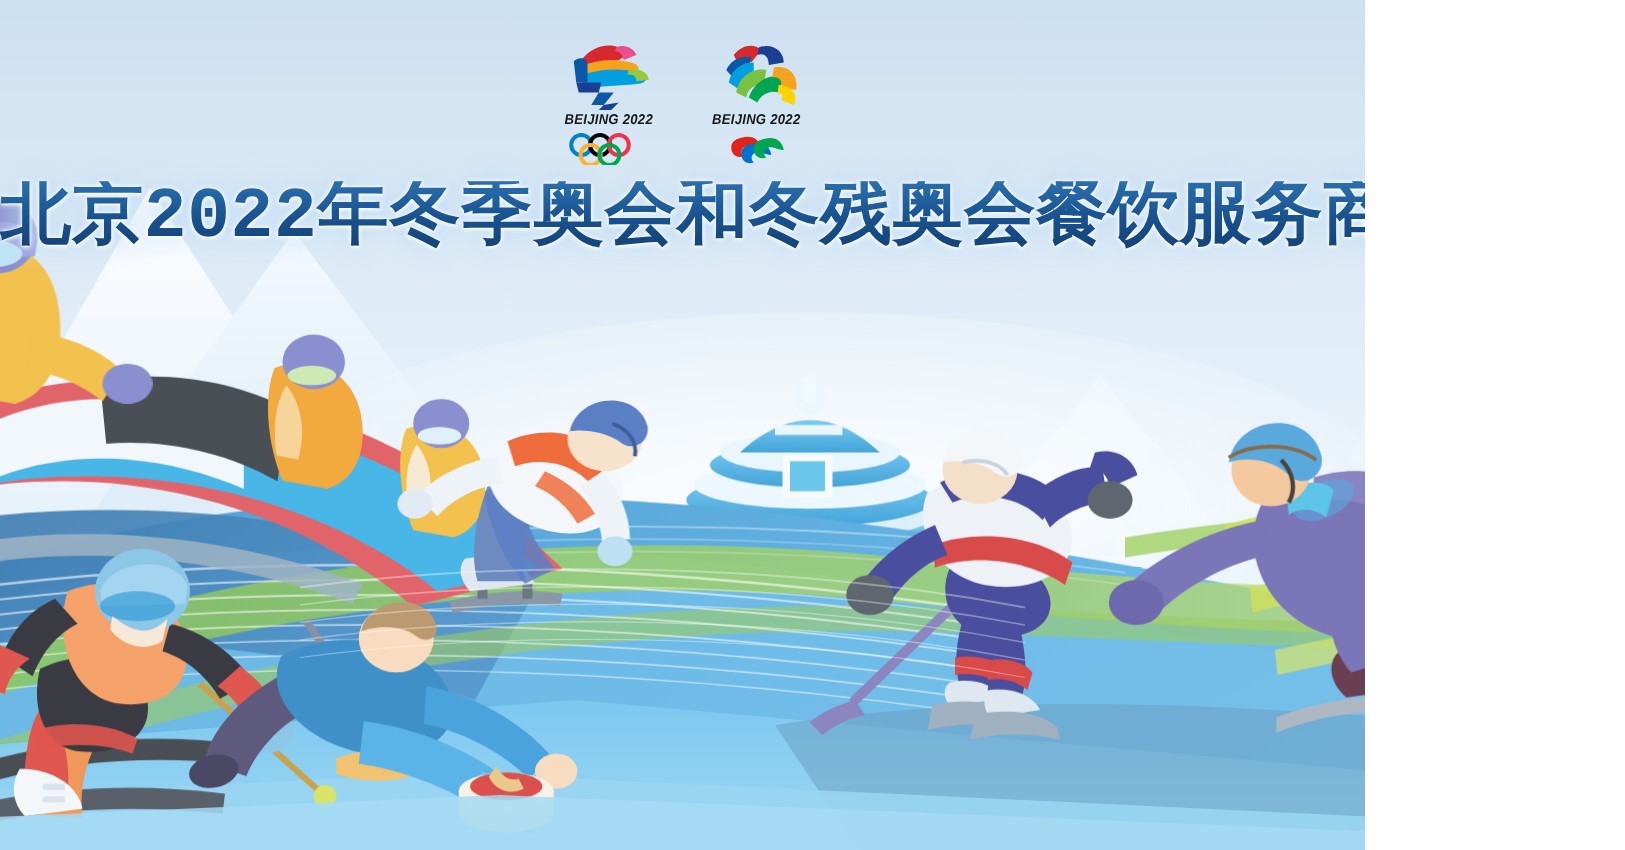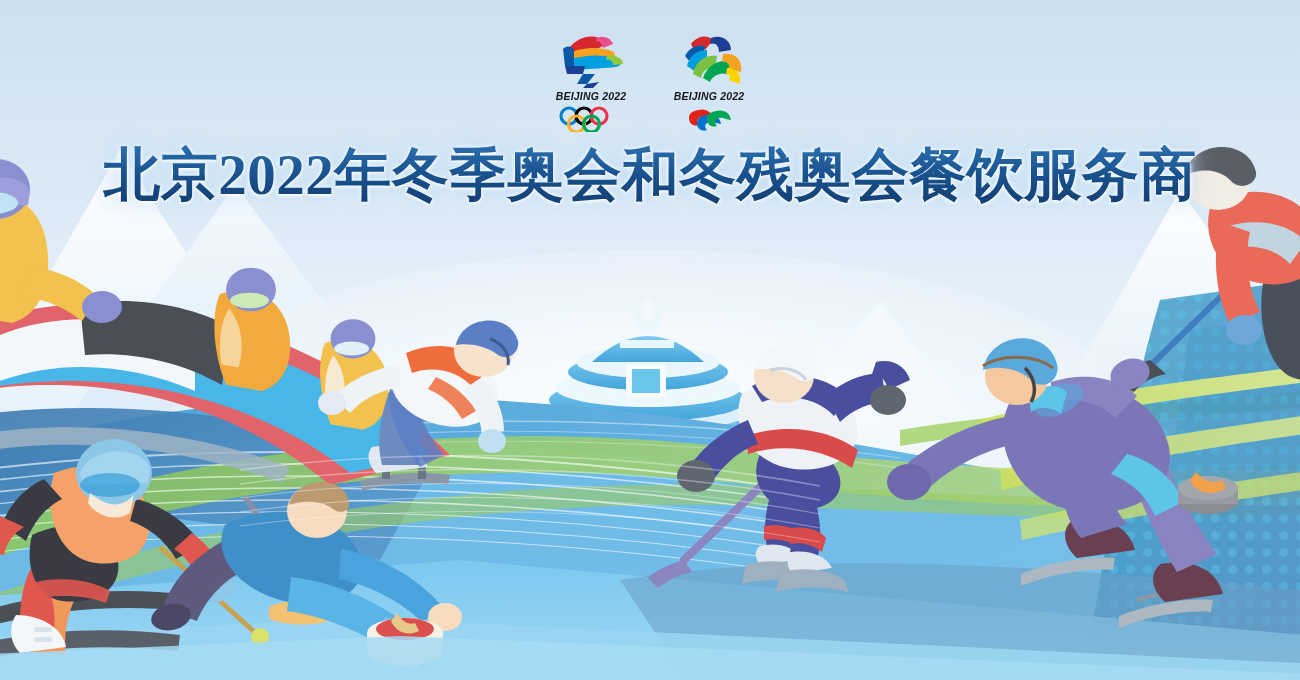--- a/index.html
+++ b/index.html
@@ -2,21 +2,21 @@
 <html><head>
 <meta charset="utf-8">
 <title>Beijing 2022 Banner</title>
 <style>
   * { margin:0; padding:0; box-sizing:border-box; }
   html,body { background:#ffffff; }
   body { font-family:"Liberation Sans", sans-serif; }
 
   #banner {
     position:relative;
-    width:1300px;
+    width:1092px;
     height:680px;
     overflow:hidden;
     background:linear-gradient(180deg,#cfe1f1 0%, #d8e7f4 22%, #e4eff8 42%, #eaf3fa 55%, #ddeefb 70%, #b9dcf3 100%);
   }
 
   .layer { position:absolute; inset:0; }
   svg.layer { display:block; width:1300px; height:680px; }
 
   
   #emblems {
@@ -44,21 +44,21 @@
 
   
   #title-wrap {
     position:absolute;
     left:0; right:0; top:145px;
     text-align:center;
     z-index:30;
   }
   #title {
     display:inline-block;
-    font-family:Liberation Serif, serif;
+    font-family:Liberation Mono, monospace;
     font-weight:bold;
     font-size:57px;
     line-height:1.06;
     letter-spacing:0.5px;
     color:#1b5b9e;
     background:linear-gradient(180deg,#2b6fae 0%, #19528f 48%, #123f72 100%);
     -webkit-background-clip:text;
     background-clip:text;
     -webkit-text-fill-color:transparent;
     filter:drop-shadow(0 0 2px rgba(255,255,255,0.95))

